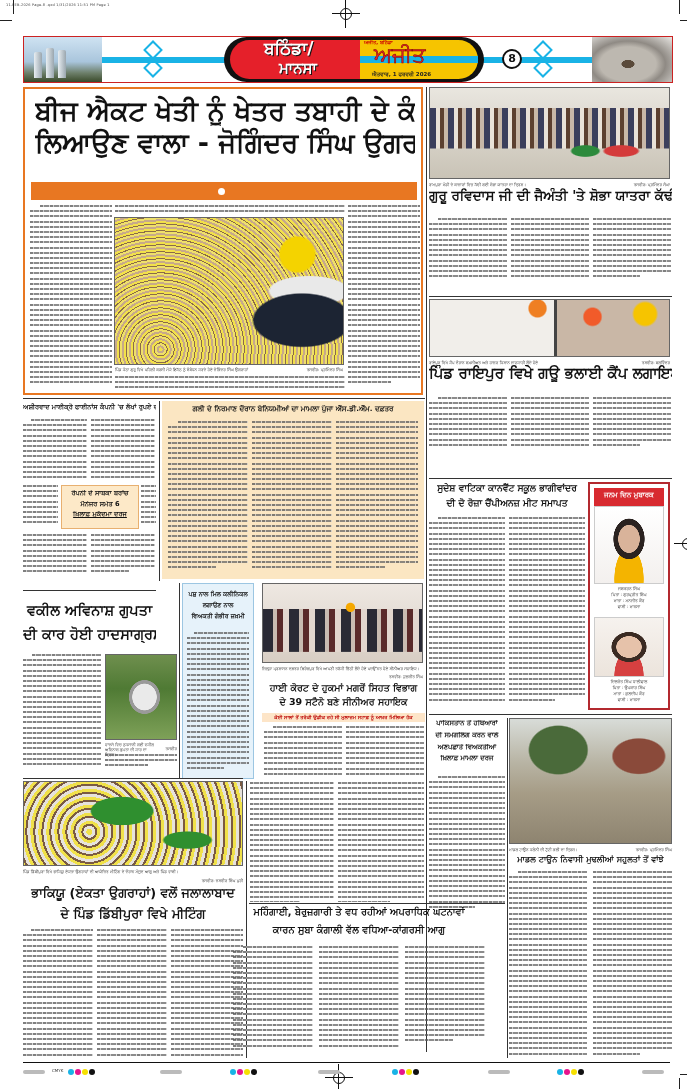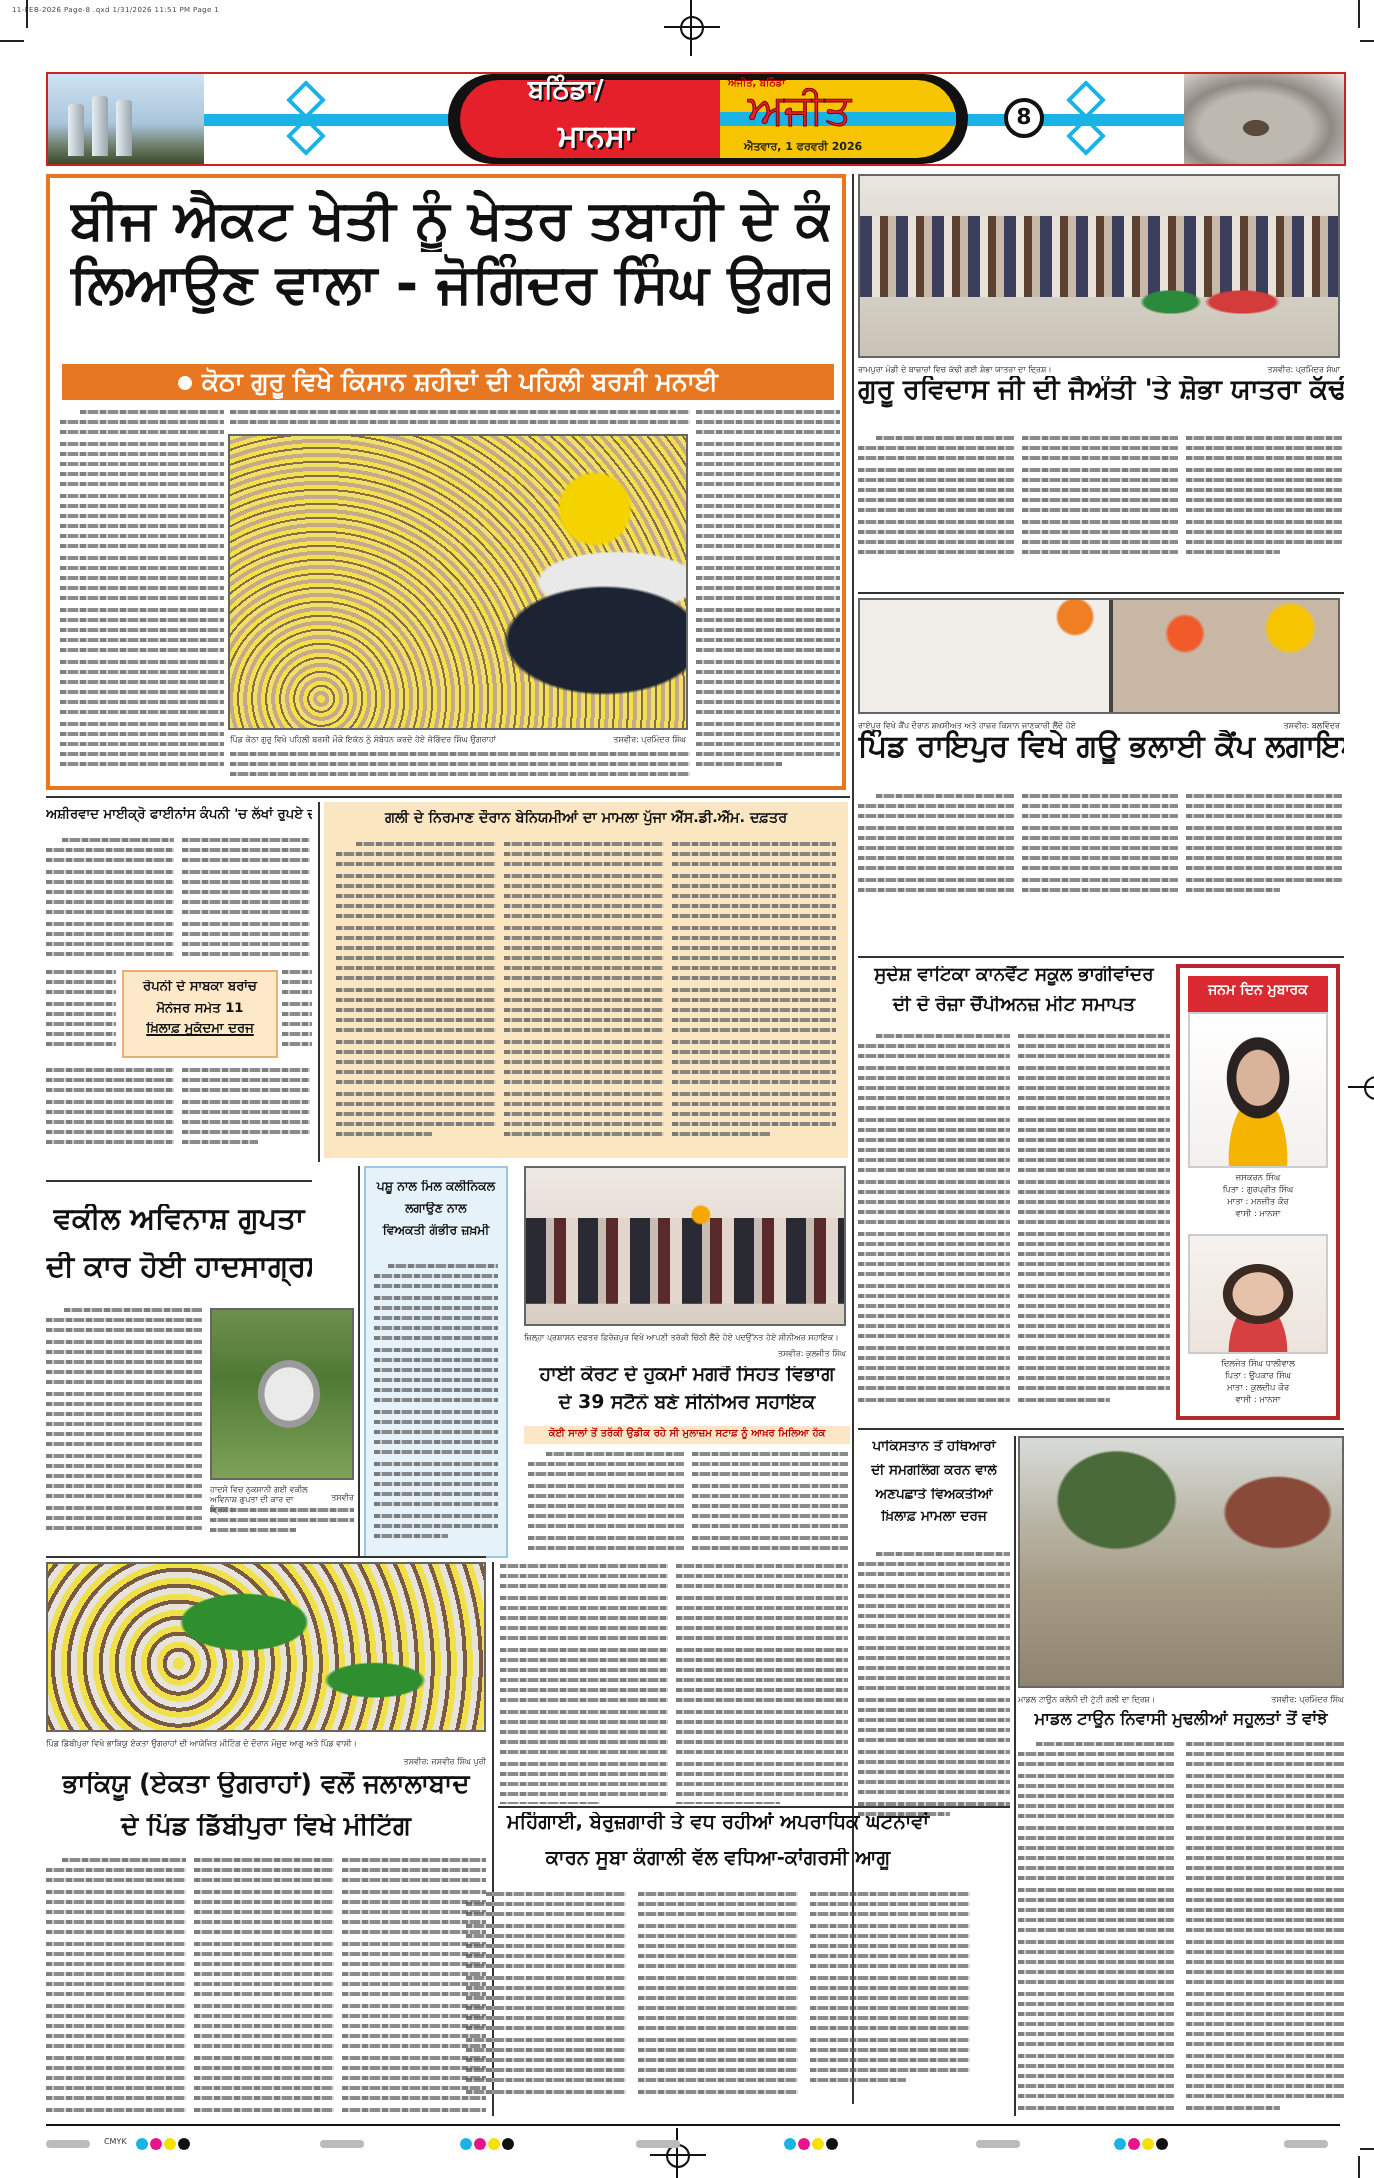--- a/index.html
+++ b/index.html
@@ -19,21 +19,21 @@
   .mh-band { position: absolute; left: 0; right: 0; top: 20px; height: 6px; background: #19b3e6; }
   .mh-photo-left { position: absolute; left: 0; top: 0; width: 78px; height: 45px; background: linear-gradient(180deg,#cfe3f2 0%,#a9c5dc 55%,#6d7f6a 80%,#3a4a2a 100%); }
   .tower { position: absolute; bottom: 4px; width: 8px; background: linear-gradient(90deg,#e8eef2,#9aa6ae); border-radius: 2px 2px 0 0; }
   .mh-photo-right { position: absolute; right: 0; top: 0; width: 80px; height: 45px; background: radial-gradient(ellipse at 45% 60%, #5a4a3a 0 10%, #bdb8b0 11% 45%, #8f8a84 60%, #e8e6e2 100%); }
   .diamond { position: absolute; top: 4px; width: 20px; height: 38px; }
   .diamond i { position:absolute; left:2px; width:14px; height:14px; border:2px solid #19b3e6; transform: rotate(45deg); }
   .mh-oval { position: absolute; left: 200px; top: 0; width: 260px; height: 45px; border-radius: 24px; background: #111; overflow: hidden; }
   .mh-red { position: absolute; left: 6px; top: 3px; width: 130px; height: 39px; background: #e5202a; border-radius: 20px 0 0 20px; }
   .mh-yellow { position: absolute; left: 136px; top: 3px; width: 118px; height: 39px; background: #f6c400; border-radius: 0 20px 20px 0; }
   .mh-blue { position: absolute; left: 136px; top: 19px; width: 118px; height: 7px; background: #19b3e6; }
-  .mh-city1 { position: absolute; left: 40px; top: 1px; font-size: 13px; font-weight: bold; color: #fff; text-shadow: 1px 1px 0 #111; white-space: nowrap; }
+  .mh-city1 { position: absolute; left: 40px; top: 1px; font-size: 17px; font-weight: bold; color: #fff; text-shadow: 1px 1px 0 #111; white-space: nowrap; }
   .mh-city2 { position: absolute; left: 55px; top: 22px; font-size: 15px; font-weight: bold; color: #fff; text-shadow: 1px 1px 0 #111; white-space: nowrap; }
   .mh-small { position: absolute; left: 140px; top: 2px; font-size: 5px; color: #c00; font-weight: bold; white-space: nowrap; }
   .mh-brand { position: absolute; left: 150px; top: 6px; font-size: 21px; font-weight: normal; color: #e5202a; -webkit-text-stroke: .5px #7a0000; white-space: nowrap; }
   .mh-date { position: absolute; left: 148px; top: 34px; font-size: 5.5px; color: #222; font-weight: bold; white-space: nowrap; }
   .mh-page { position: absolute; left: 478px; top: 12px; width: 20px; height: 20px; border: 2px solid #111; border-radius: 50%; background: #fff; font-size: 11px; font-weight: bold; text-align: center; line-height: 16px; }
 
   
   .abs { position: absolute; }
   .rule-v { position: absolute; width: 1px; background: #333; }
   .rule-h { position: absolute; height: 1px; background: #333; }
@@ -146,21 +146,21 @@
     <div class="mh-brand">ਅਜੀਤ</div>
     <div class="mh-date">ਐਤਵਾਰ, 1 ਫਰਵਰੀ 2026</div>
   </div>
   <div class="mh-page">8</div>
   <div class="mh-photo-right"></div>
 </header>
 
 <article class="lead-box" style="border-color: rgb(232, 119, 34);">
   <h1 class="hl lead-hl1">ਬੀਜ ਐਕਟ ਖੇਤੀ ਨੂੰ ਖੇਤਰ ਤਬਾਹੀ ਦੇ ਕੰਢੇ</h1>
   <h1 class="hl lead-hl2">ਲਿਆਉਣ ਵਾਲਾ - ਜੋਗਿੰਦਰ ਸਿੰਘ ਉਗਰਾਹਾਂ</h1>
-  <div class="lead-band" style="background: rgb(232, 119, 34);"><span class="bullet-dot"></span><span>ਕੋਠਾ ਗੁਰੂ ਵਿਖੇ ਕਿਸਾਨ ਸ਼ਹੀਦਾਂ ਦੀ ਪਹਿਲੀ ਬਰਸੀ ਮਨਾਈ</span></div>
+  <div class="lead-band" style="background: rgb(232, 119, 34);"><span class="bullet-dot"></span></div>
   <div class="txt abs" style="left:5px;top:116px;width:82px;height:186px">
     <i class="ind"></i>
       <i></i>
       <i></i>
       <i></i>
       <i></i>
       <i></i>
       <i></i>
       <i></i>
       <i></i>
@@ -362,21 +362,21 @@
       <i></i>
       <i></i>
       <i></i>
       <i></i>
       <i></i>
       <i></i>
       <i></i>
     </div>
   <div class="abs" style="left:38px;top:84px;width:78px;height:44px;background:#fde9c8;border:1px solid #e8b070">
     <div class="hl" style="font-size:6.6px;margin-top:4px">ਰੋਪਨੀ ਦੇ ਸਾਬਕਾ ਬਰਾਂਚ</div>
-    <div class="hl" style="font-size:6.6px;margin-top:3px">ਮੈਨੇਜਰ ਸਮੇਤ 11</div>
+    <div class="hl" style="font-size:6.6px;margin-top:3px">ਮੈਨੇਜਰ ਸਮੇਤ 6</div>
     <div class="hl" style="font-size:6.6px;margin-top:3px;text-decoration:underline">ਖ਼ਿਲਾਫ਼ ਮੁਕੱਦਮਾ ਦਰਜ</div>
   </div>
   <div class="txt abs" style="left:0;top:84px;width:35px;height:50px">
       <i></i>
       <i></i>
       <i></i>
       <i></i>
       <i></i>
       <i></i>
       <i></i>

